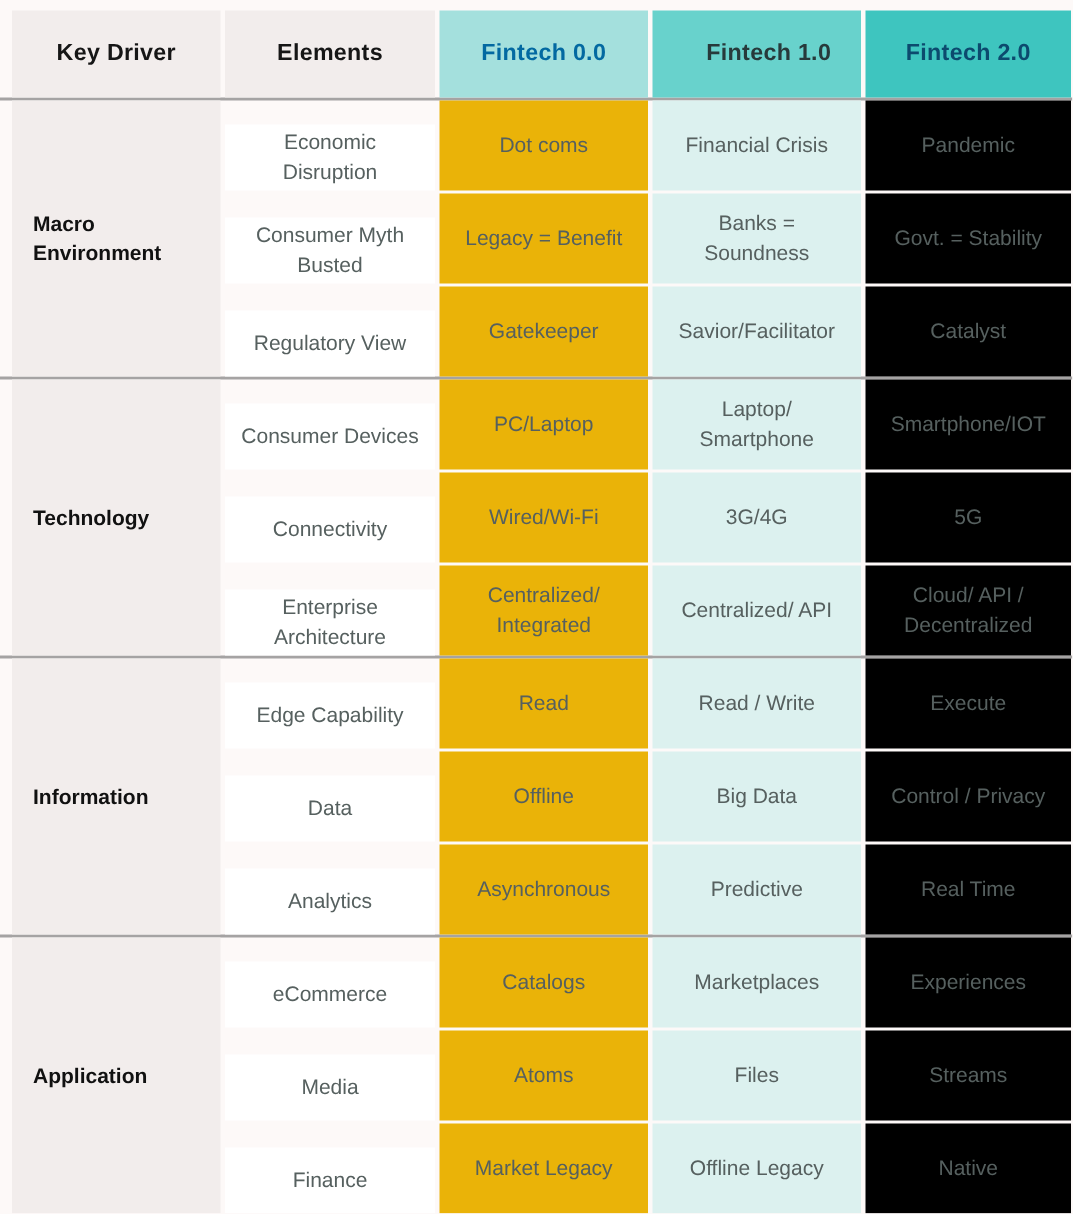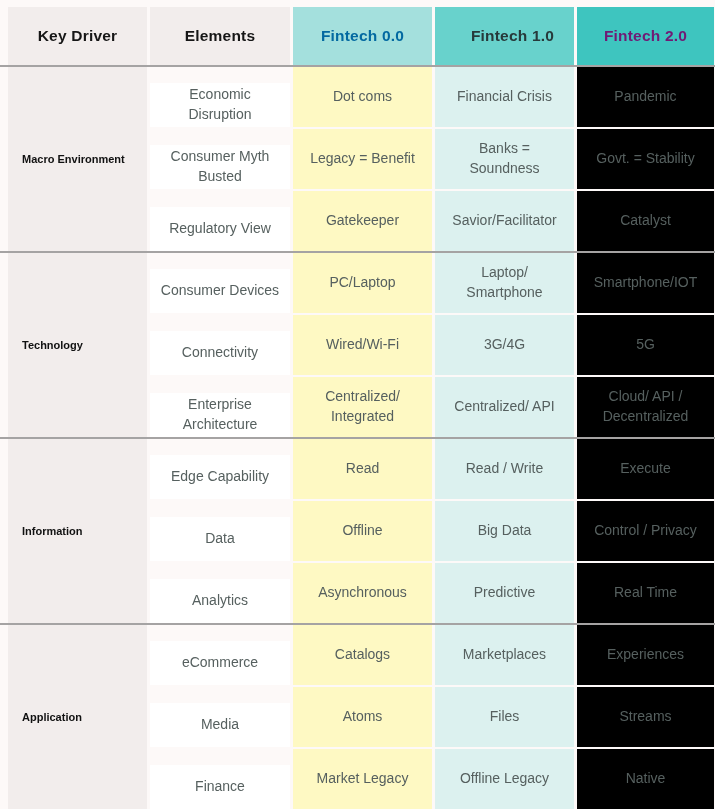--- a/index.html
+++ b/index.html
@@ -45,35 +45,35 @@
     color: #56605f;
   }
   .hcell {
     font-weight: bold;
     font-size: 15.5px;
     letter-spacing: 0.2px;
   }
   .h-gray { background: #f2edec; color: #161616; }
   .h-f0 { background: #a4e0dd; color: #0369a1; }
   .h-f1 { background: #68d2cc; color: #273a3b; padding-left: 24px; }
-  .h-f2 { background: #3ec5bf; color: #701a75; }
+  .h-f2 { background: #3ec5bf; color: #0c4a6e; }
   .c-driver {
     grid-row: 1 / span 3;
     grid-column: 1;
     background: #f2edec;
     justify-content: flex-start;
     text-align: left;
     padding-left: 14px;
     font-weight: bold;
-    font-size: 11px;
+    font-size: 14px;
     color: #111111;
     line-height: 1.35;
   }
   .c-el { background: #ffffff; margin-top: 16px; }
-  .c-f0 { background: #fef9c3; }
+  .c-f0 { background: #eab308; }
   .c-f1 { background: #dcf1ef; }
   .c-f2 { background: #000000; }
 </style>
 </head>
 <body>
 
 <div class="page">
 
   <div class="grid header-row">
     <div class="cell hcell h-gray">Key Driver</div>

